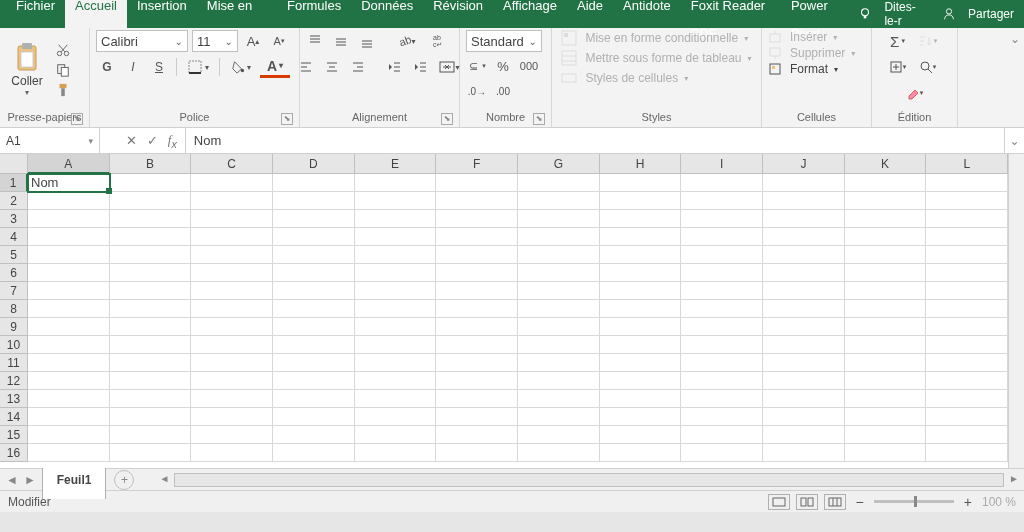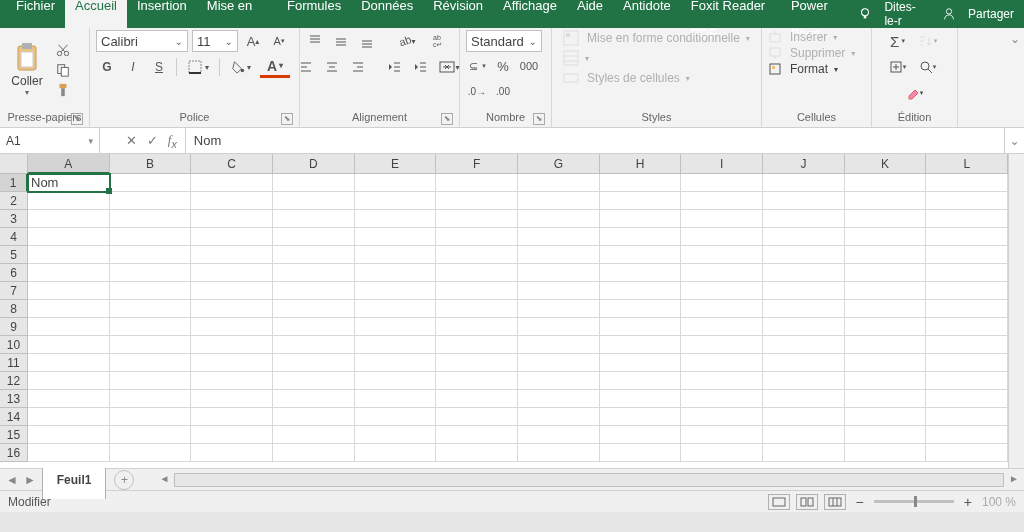--- a/index.html
+++ b/index.html
@@ -328,20 +328,21 @@
           <span style="font-size:8px;margin-left:2px">▾</span>
         </div>
       <div class="row">
           <span>
             <svg width="16" height="16">
               <rect x="1" y="1" width="14" height="14" fill="none" stroke="#bbb"></rect>
               <line x1="1" y1="6" x2="15" y2="6" stroke="#bbb"></line>
               <line x1="1" y1="11" x2="15" y2="11" stroke="#bbb"></line>
             </svg>
           </span>
+          <span style="font-size:12px;margin-left:4px">Mettre sous forme de tableau</span>
           <span style="font-size:8px;margin-left:2px">▾</span>
         </div>
       <div class="row">
           <span>
             <svg width="16" height="16">
               <rect x="1" y="4" width="14" height="8" fill="none" stroke="#bbb"></rect>
             </svg>
           </span>
           <span style="font-size:12px;margin-left:4px">Styles de cellules</span>
           <span style="font-size:8px;margin-left:2px">▾</span>

